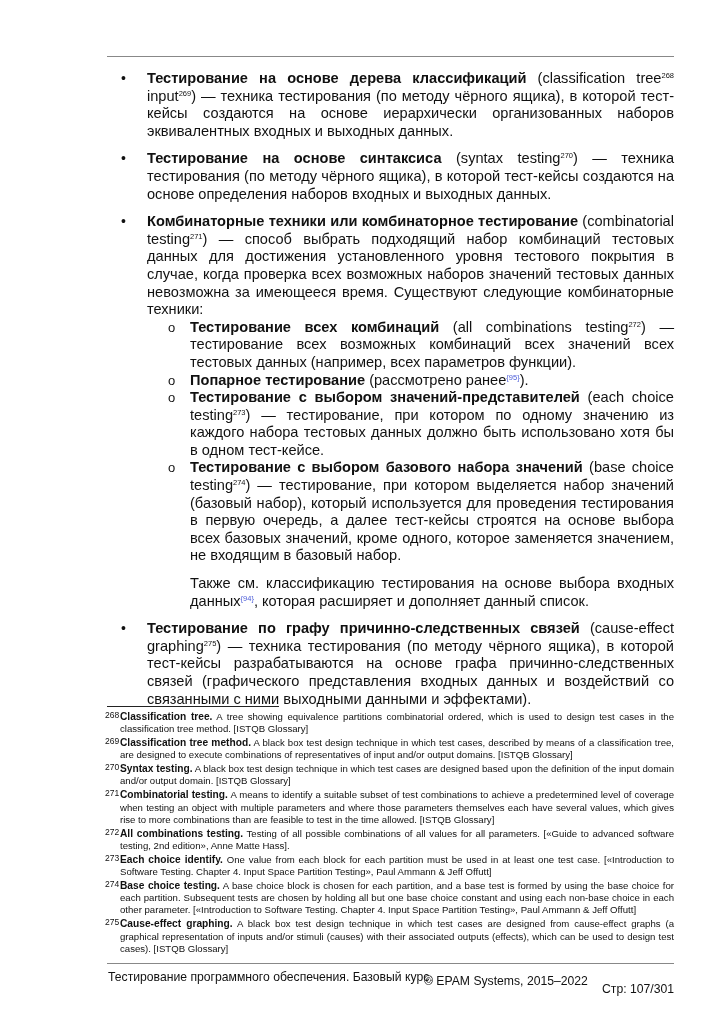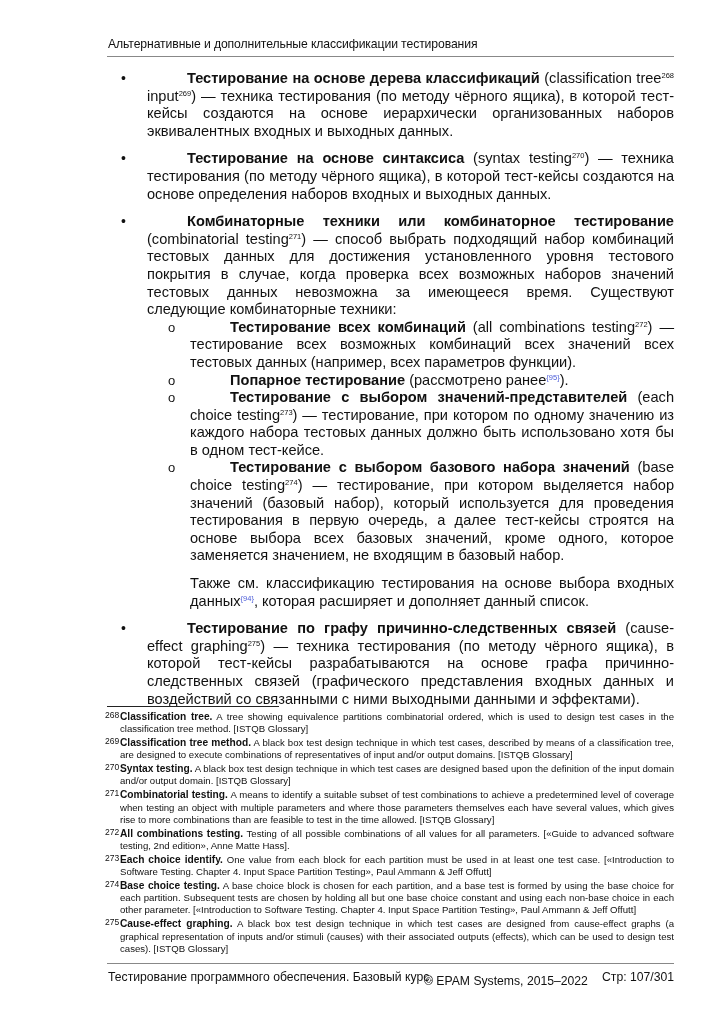--- a/index.html
+++ b/index.html
@@ -9,48 +9,47 @@
 
   .running-header { position: absolute; left: 108px; top: 37px; width: 566px;
     font-size: 12.2px; color: #111; letter-spacing: -0.1px; }
   .header-rule { position: absolute; left: 107px; top: 56px; width: 567px; height: 1px; background: #888; }
 
   .main { position: absolute; left: 147px; top: 70px; width: 527px;
     font-size: 14.6px; line-height: 17.6px; }
   .item { position: relative; text-align: justify; margin-bottom: 10px; }
   .item .bullet { position: absolute; left: -26px; top: 0; font-size: 14px; }
   .item p { margin: 0; }
-  b { font-weight: bold; margin-left: 40px; }
+  b { font-weight: bold; }
   sup { font-size: 7.5px; line-height: 0; vertical-align: 5px; }
   .xref { color: #4a5bd8; }
 
   .sublist { margin-left: 43px; margin-top: 0; }
   .subitem { position: relative; text-align: justify; }
   .subitem .sbullet { position: absolute; left: -22px; top: 0px; font-size: 13px; }
   .seealso { margin-top: 10px; margin-left: 43px; text-align: justify; }
 
   .fn-rule { position: absolute; left: 107px; top: 706px; width: 172px; height: 1px; background: #222; }
   .footnotes { position: absolute; left: 105px; top: 711px; width: 569px;
     font-size: 9.6px; line-height: 12.3px; color: #111; }
   .fn { position: relative; padding-left: 15px; text-align: justify; margin-bottom: 1.5px; }
   .fn .num { position: absolute; left: 0; top: -2px; font-size: 8.5px; }
   .fn .term { font-weight: bold; font-size: 10.2px; }
 
   .footer-rule { position: absolute; left: 107px; top: 963px; width: 567px; height: 1px; background: #888; }
   .footer { position: absolute; left: 108px; top: 970px; width: 566px; font-size: 12.2px; color: #111; }
   .footer .left { position: absolute; left: 0; top: 0; }
   .footer .mid { position: absolute; left: 316px; top: 4px; }
-  .footer .right { position: absolute; right: 0; top: 0; }
+  .footer .right { position: absolute; right: 0; top: 12px; }
 </style>
 </head>
 <body>
 
 <div class="page">
 
-  <div class="running-header">Альтернативные и дополнительные классификации тестирования</div>
   <div class="header-rule"></div>
 
   <div class="main">
 
     <div class="item">
       <span class="bullet">•</span>
       <p><b>Тестирование на основе дерева классификаций</b><span> (classification tree</span><sup>268</sup><span> input</span><sup>269</sup><span>) — техника тестирования (по методу чёрного ящика), в которой тест-кейсы создаются на основе иерархически организованных наборов эквивалентных входных и выходных данных.</span></p>
     </div>
 
     <div class="item">

